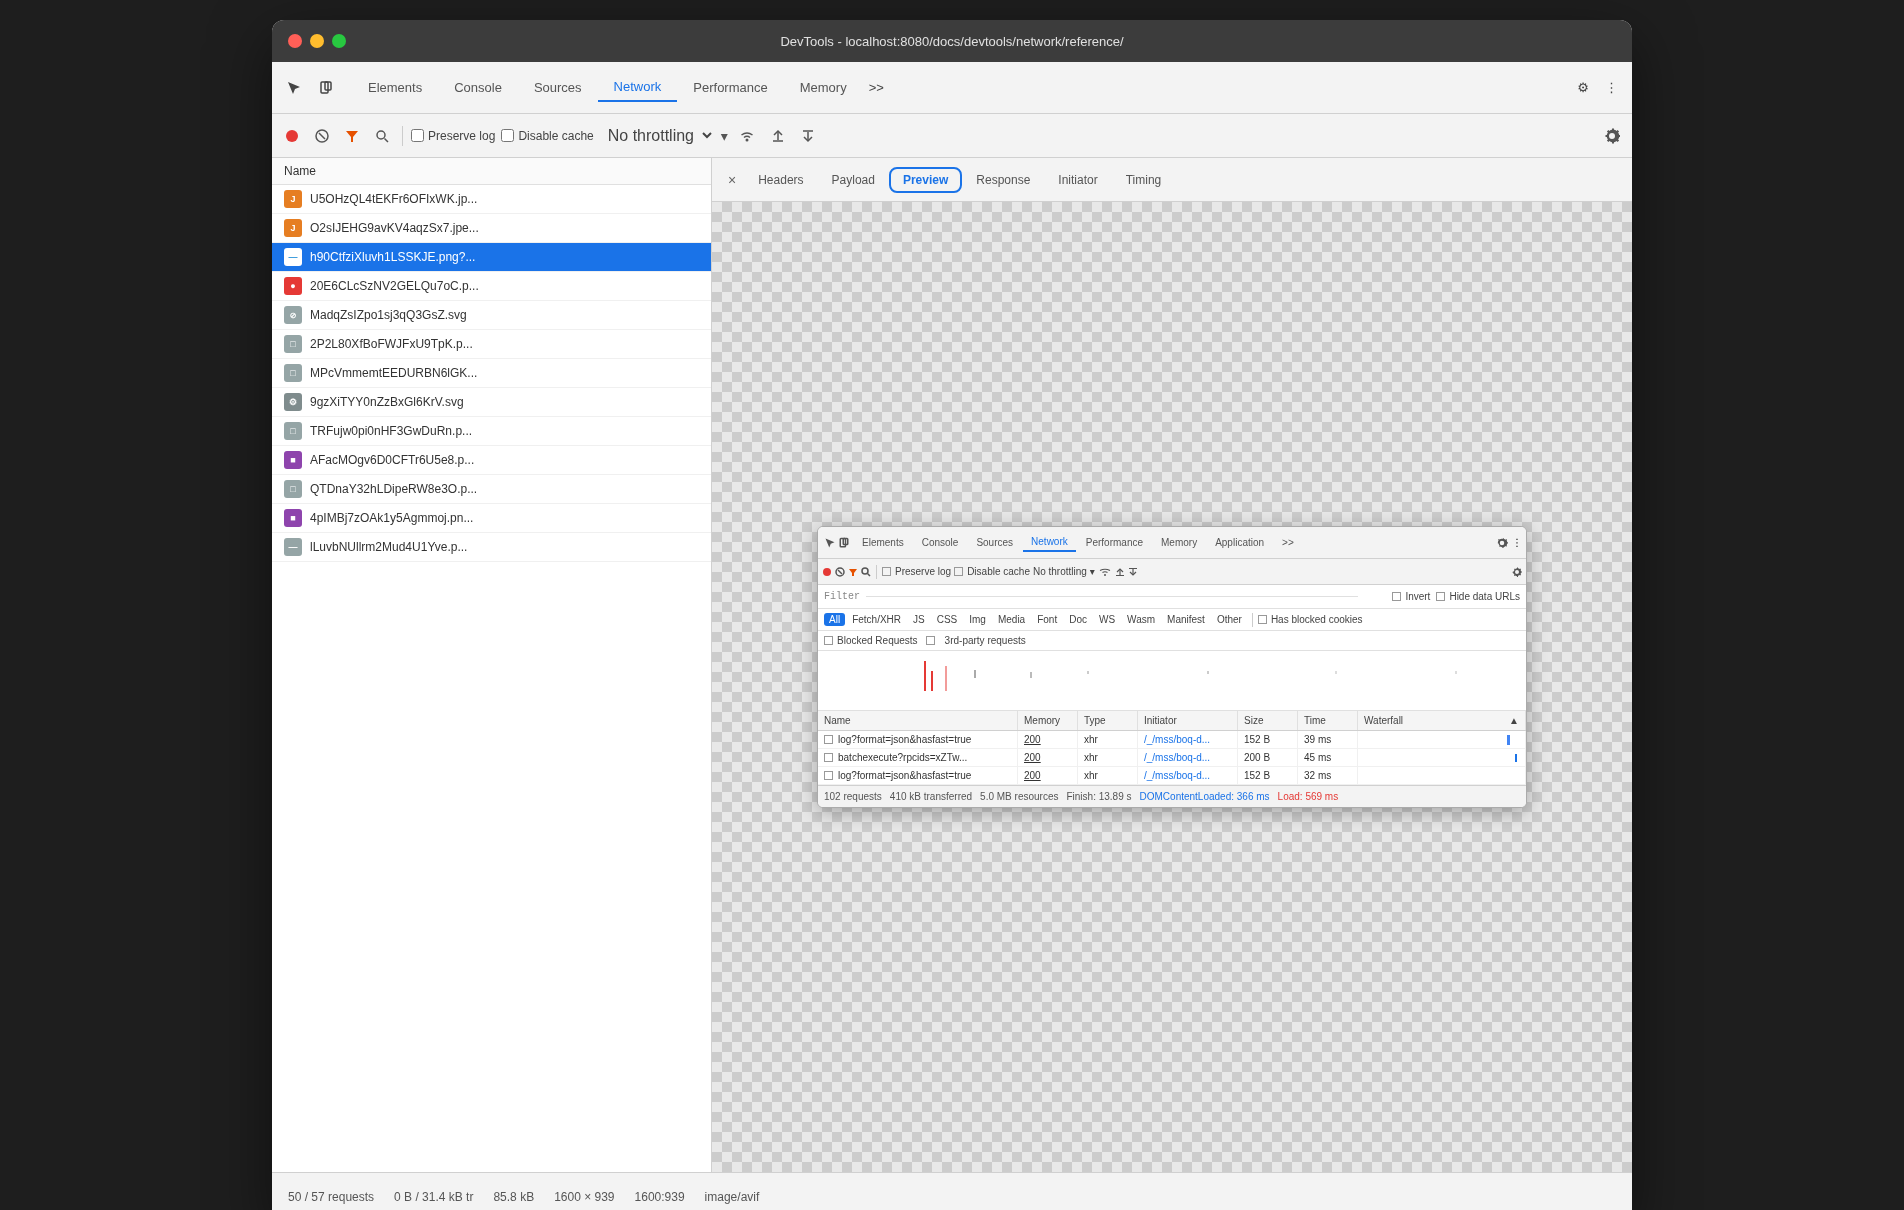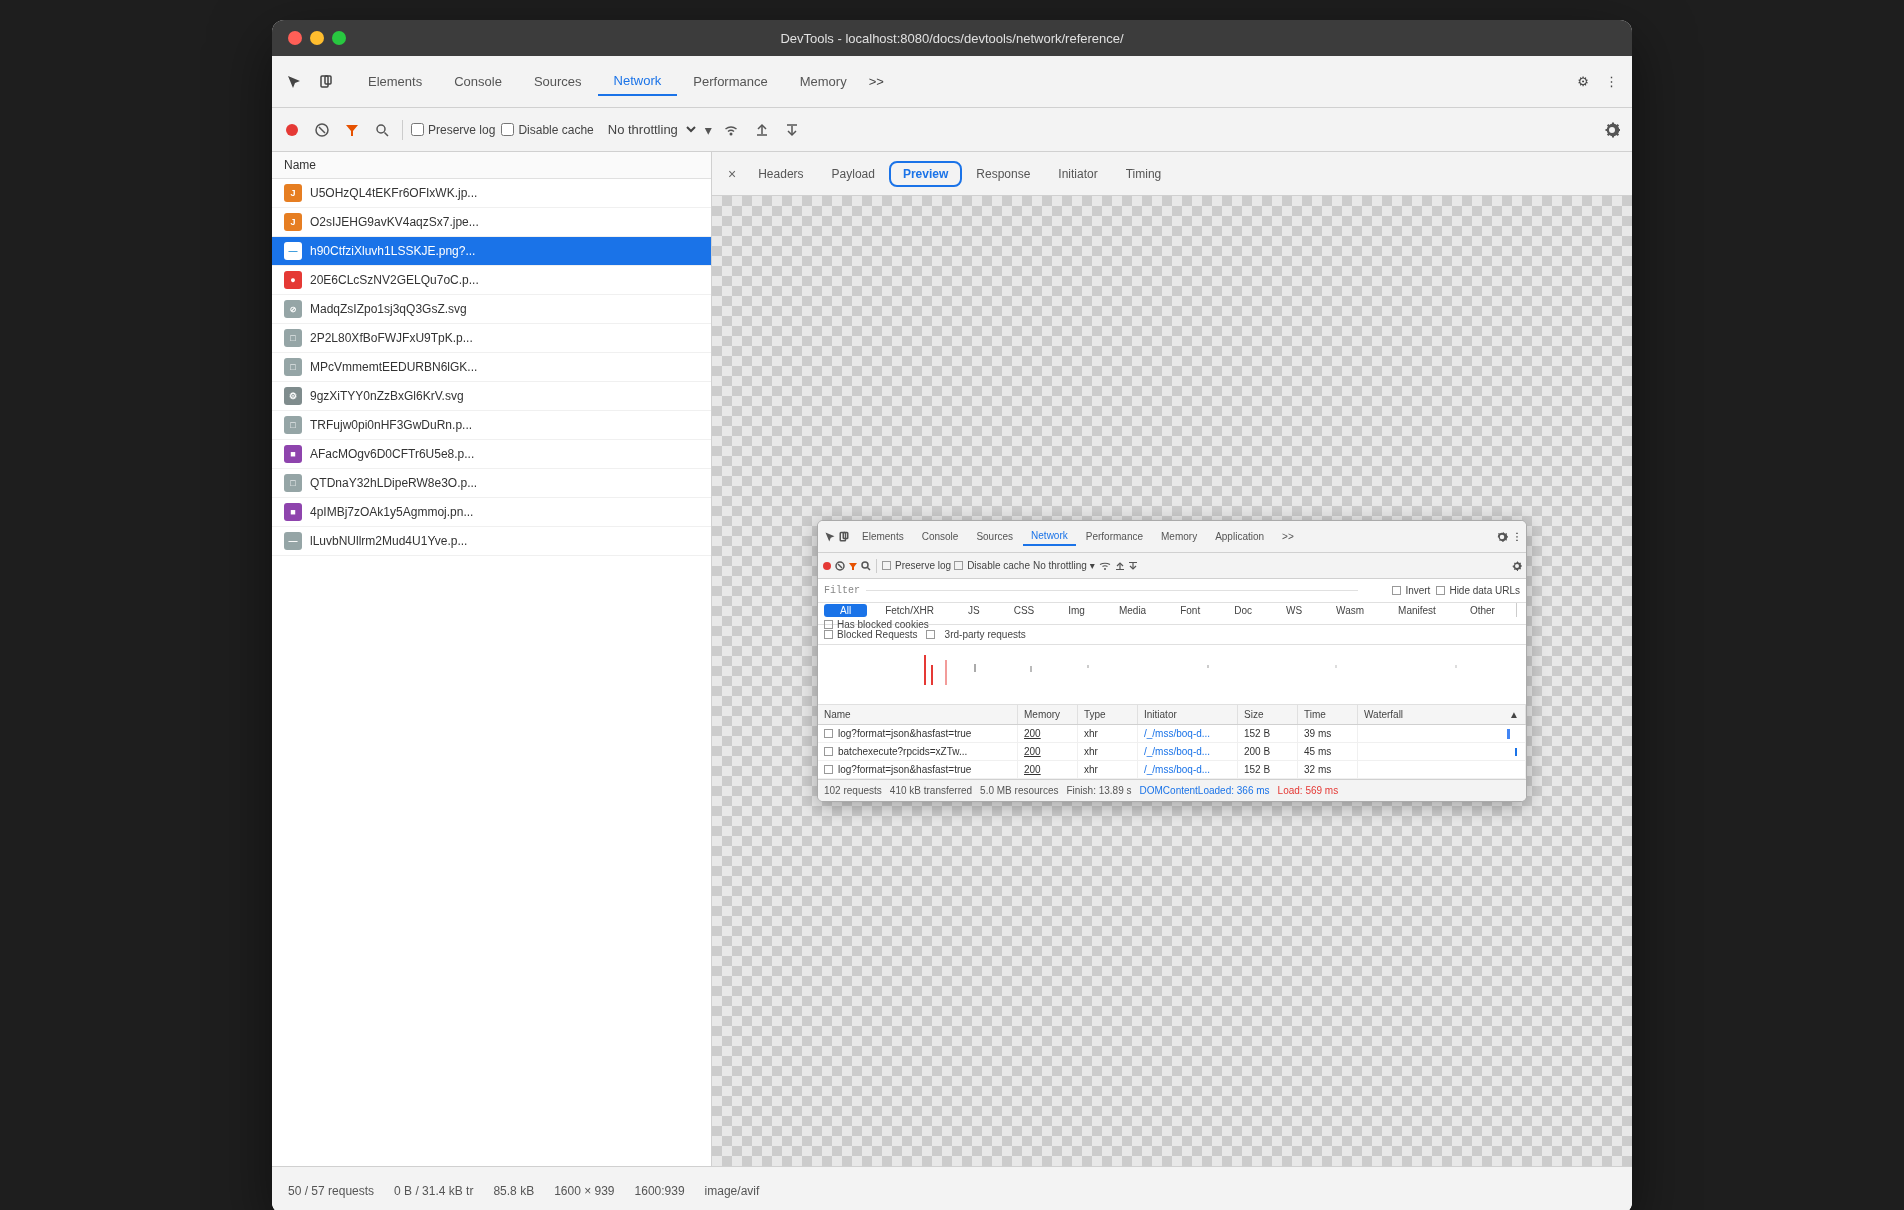--- a/index.html
+++ b/index.html
@@ -14,21 +14,21 @@
     }
     .window {
       width: 1360px;
       background: #f0f0f0;
       border-radius: 12px;
       overflow: hidden;
       box-shadow: 0 20px 60px rgba(0,0,0,0.5);
     }
     .titlebar {
       background: #3c3c3c;
-      height: 36px;
+      height: 42px;
       display: flex;
       align-items: center;
       padding: 0 16px;
       position: relative;
     }
     .traffic-lights {
       display: flex;
       gap: 8px;
     }
     .traffic-light {
@@ -131,21 +131,21 @@
       gap: 4px;
       font-size: 12px;
       color: #444;
       cursor: pointer;
       white-space: nowrap;
     }
     .checkbox-label input { cursor: pointer; }
     .throttle-select {
       background: none;
       border: none;
-      font-size: 13px;
+      font-size: 16px;
       color: #444;
       cursor: pointer;
       padding: 2px 4px;
     }
     .main-area {
       display: flex;
       flex: 1;
       overflow: hidden;
     }
     .file-list {
@@ -322,21 +322,21 @@
       border-bottom: 1px solid #e0e0e0;
       display: flex;
       align-items: center;
       height: 22px;
       padding: 0 6px;
       gap: 2px;
       font-size: 10px;
       flex-wrap: wrap;
     }
     .type-btn {
-      padding: 1px 16px;
+      padding: 1px 5px;
       border-radius: 3px;
       cursor: pointer;
       color: #444;
     }
     .type-btn.highlighted { background: #1a73e8; color: white; border-radius: 3px; }
     .inner-timeline {
       background: #fff;
       border-bottom: 1px solid #e0e0e0;
       height: 60px;
       position: relative;

